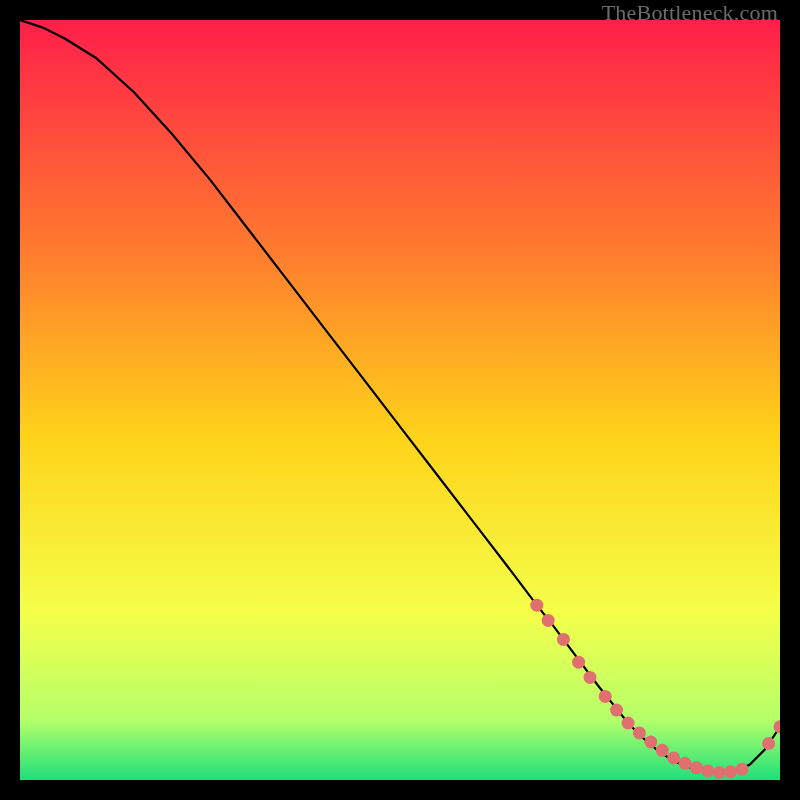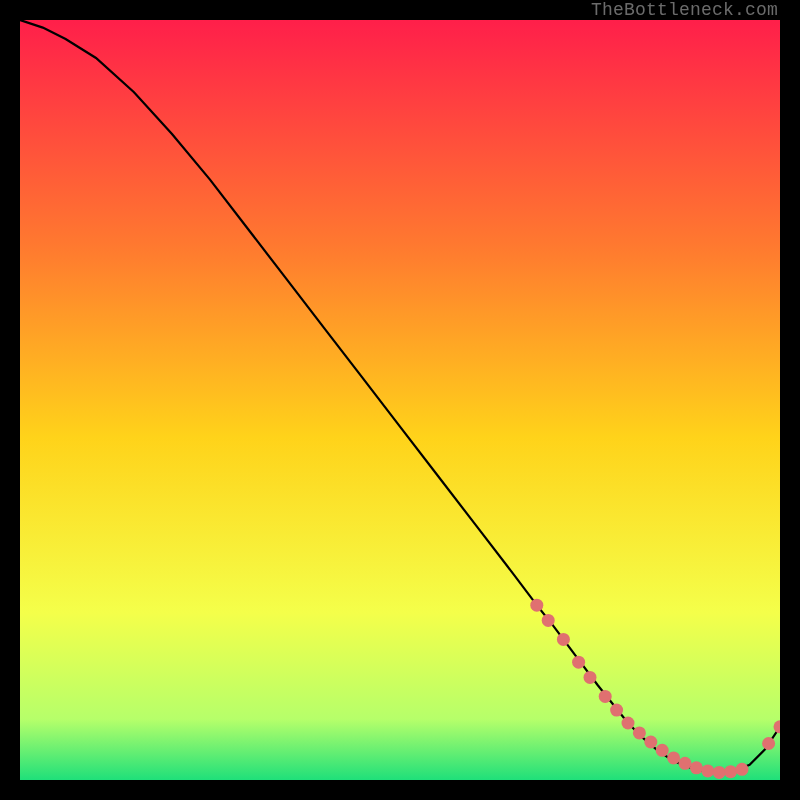--- a/index.html
+++ b/index.html
@@ -20,22 +20,22 @@
     position: absolute;
     left: 20px;
     top: 20px;
     width: 760px;
     height: 760px;
   }
   .watermark {
     position: absolute;
     top: 0px;
     right: 22px;
-    font-family: Liberation Mono, monospace;
-    font-size: 18px;
+    font-family: Liberation Serif, serif;
+    font-size: 22px;
     font-weight: 400;
     color: #6b6b6b;
     letter-spacing: 0.2px;
     user-select: none;
     text-align: center;
   }
   svg { display: block; }
 </style>
 </head>
 <body>

